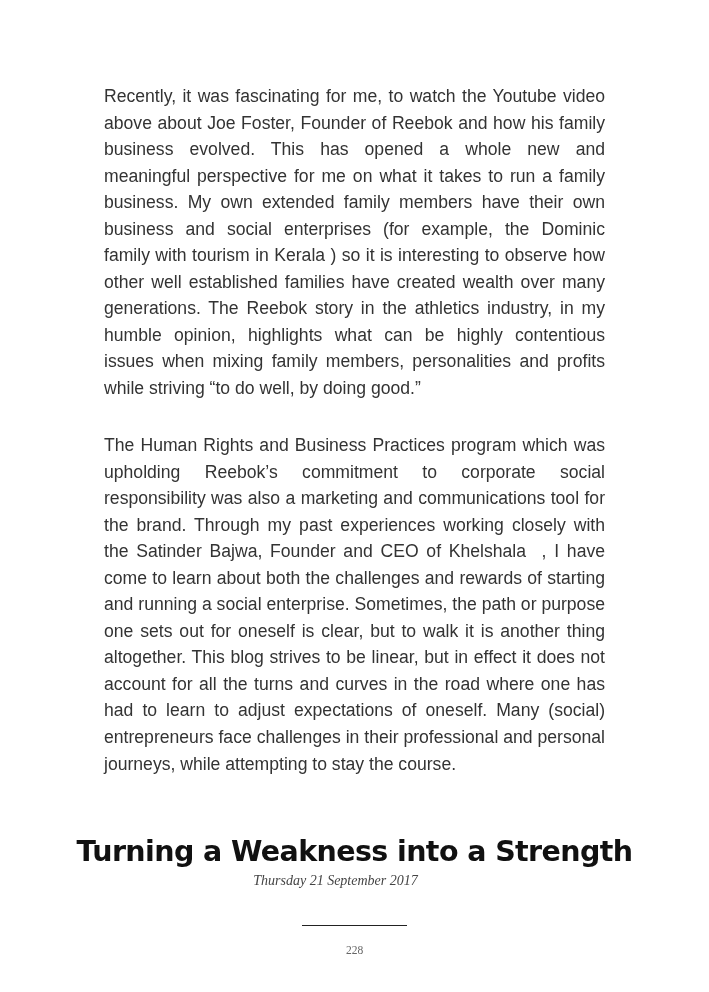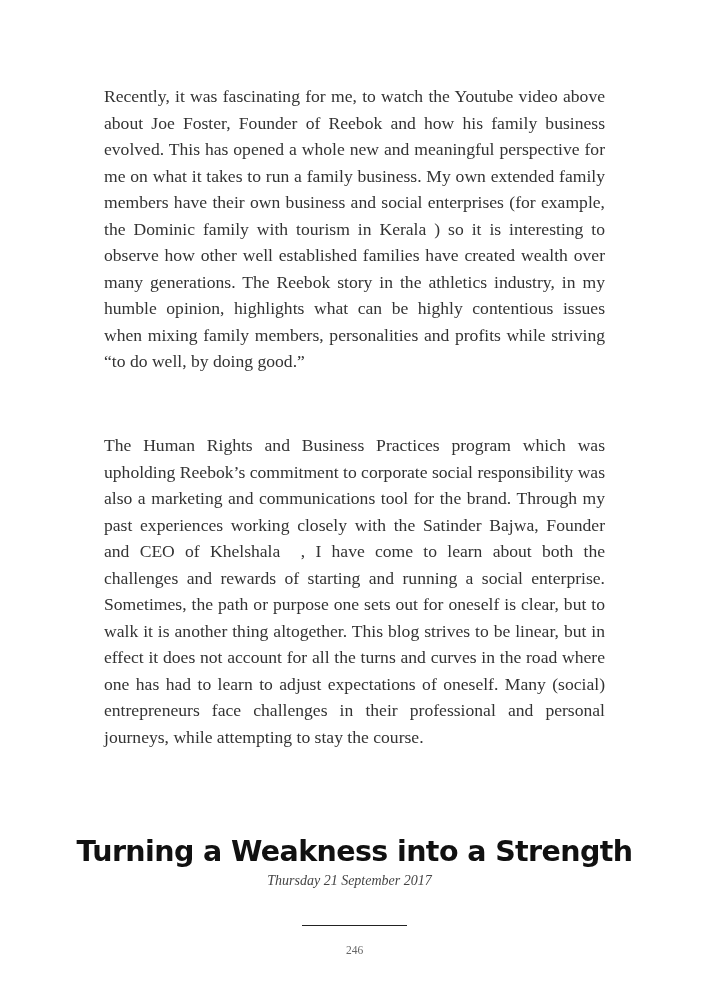--- a/index.html
+++ b/index.html
@@ -17,21 +17,21 @@
       position: absolute;
       left: 0; top: 0;
       width: 709px;
       height: 992px;
       background: #ffffff;
     }
     .body-text {
       position: absolute;
       left: 104px;
       width: 501px;
-      font-family: Liberation Serif, serif;
+      font-family: Liberation Sans, sans-serif;
       font-size: 17.6px;
       line-height: 26.55px;
       color: #333333;
       text-align: justify;
       margin: 0;
     }
     #para1 { top: 83px; }
     #para2 { top: 432px; }
     .heading {
       position: absolute;
@@ -51,21 +51,20 @@
       position: absolute;
       left: 0;
       width: 671px;
       top: 871px;
       text-align: center;
       font-family: "Liberation Serif", "DejaVu Serif", serif;
       font-style: italic;
       font-size: 14px;
       color: #444444;
       line-height: 20px;
-      padding-left: 14px;
     }
     .rule {
       position: absolute;
       left: 302px;
       top: 925px;
       width: 105px;
       height: 0;
       border-top: 1.5px solid #222222;
     }
     .page-number {
@@ -87,14 +86,14 @@
   <p class="body-text" id="para1">Recently, it was fascinating for me, to watch the Youtube video above about Joe Foster, Founder of Reebok and how his family business evolved. This has opened a whole new and meaningful perspective for me on what it takes to run a family business. My own extended family members have their own business and social enterprises (for example, the Dominic family with tourism in Kerala ) so it is interesting to observe how other well established families have created wealth over many generations. The Reebok story in the athletics industry, in my humble opinion, highlights what can be highly contentious issues when mixing family members, personalities and profits while striving “to do well, by doing good.”</p>
 
   <p class="body-text" id="para2">The Human Rights and Business Practices program which was upholding Reebok’s commitment to corporate social responsibility was also a marketing and communications tool for the brand. Through my past experiences working closely with the Satinder Bajwa, Founder and CEO of Khelshala&nbsp;&nbsp;, I have come to learn about both the challenges and rewards of starting and running a social enterprise. Sometimes, the path or purpose one sets out for oneself is clear, but to walk it is another thing altogether. This blog strives to be linear, but in effect it does not account for all the turns and curves in the road where one has had to learn to adjust expectations of oneself. Many (social) entrepreneurs face challenges in their professional and personal journeys, while attempting to stay the course.</p>
 
   <h1 class="heading">Turning a Weakness into a Strength</h1>
 
   <div class="date">Thursday 21 September 2017</div>
 
   <div class="rule"></div>
 
-  <div class="page-number">246</div>
+  <div class="page-number">228</div>
 </div>
 
 </body></html>

